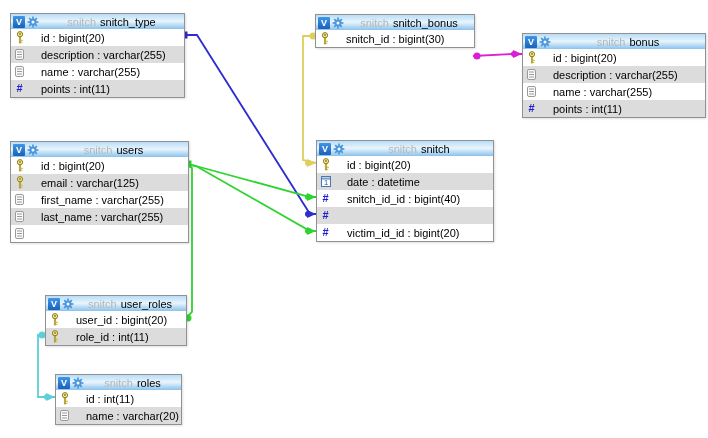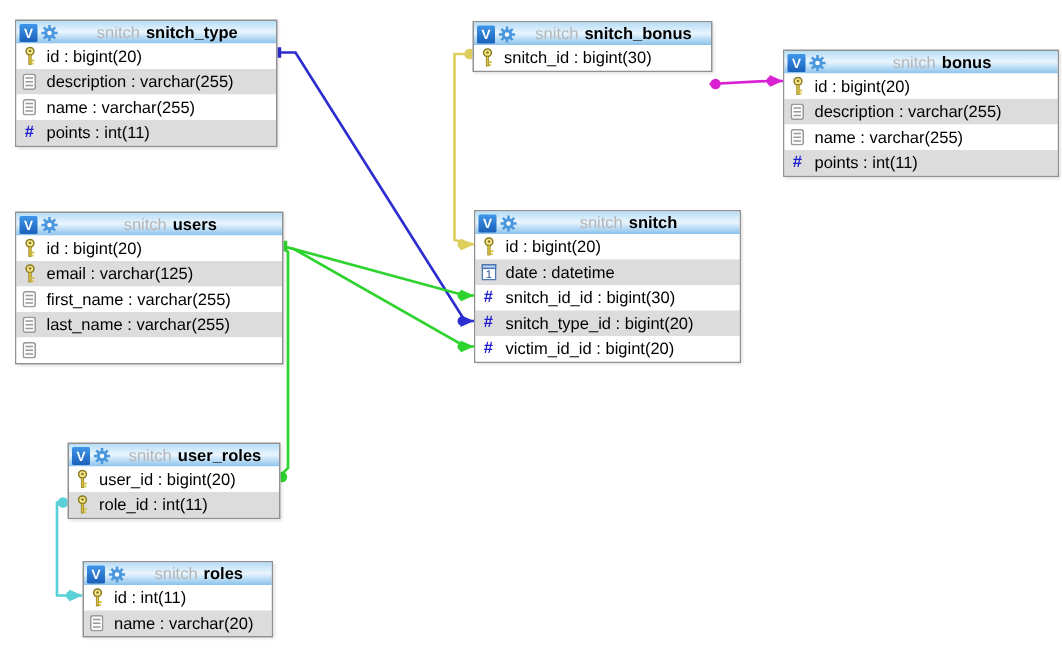--- a/index.html
+++ b/index.html
@@ -10,22 +10,22 @@
   .dtable{position:absolute;z-index:2;background:#fff;border:1px solid #919191;
           box-shadow:1px 1px 2px rgba(0,0,0,.12);font-size:11px;cursor:move;}
   .thead{height:15px;display:flex;align-items:center;gap:2px;padding:0 2px;
          background:linear-gradient(180deg,#b7ddf7 0%,#e9f5fd 48%,#8ac2ec 100%);}
   .vbtn{width:12px;height:12px;flex:0 0 12px;border-radius:1px;
         background:linear-gradient(180deg,#3f96e8,#1a61ba);
         color:#fff;font-size:9px;font-weight:bold;line-height:12px;text-align:center;cursor:pointer;}
   .gear{width:12px;height:12px;flex:0 0 12px;cursor:pointer;}
   .ttitle{flex:1;text-align:center;white-space:nowrap;overflow:hidden;line-height:14px;}
   .dbname{color:#b6b6b6;margin-right:4px;}
-  .tname{color:#000;font-weight:bold;}
-  .frow{height:17px;display:flex;align-items:center;gap:6px;padding:0 3px;
+  .tname{color:#000;font-weight:normal;}
+  .frow{height:17px;display:flex;align-items:center;gap:16px;padding:0 3px;
         white-space:nowrap;background:#fff;cursor:pointer;}
   .frow.alt{background:#dcdcdc;}
   .ficon{width:11px;flex:0 0 11px;display:flex;align-items:center;justify-content:center;}
   .hash{color:#1e1ed0;font-weight:bold;font-size:11px;line-height:11px;}
   .ftext{color:#000;}
 </style>
 </head>
 <body>
 
 <div class="canvas">
@@ -314,27 +314,26 @@
             <rect x="0.5" y="0.5" width="9" height="2.4" fill="#bcd2ee" stroke="#4a76b5"></rect>
             <text x="5" y="9" font-size="7.5" fill="#2a52a0" text-anchor="middle" font-family="Liberation Sans">1</text>
           </svg>
         </span>
         <span class="ftext">date : datetime</span>
       </div>
       <div class="frow">
         <span class="ficon">
           <span class="hash">#</span>
         </span>
-        <span class="ftext">snitch_id_id : bigint(30)</span>
+        <span class="ftext">snitch_id_id : bigint(40)</span>
       </div>
       <div class="frow alt">
         <span class="ficon">
           <span class="hash">#</span>
         </span>
-        <span class="ftext">snitch_type_id : bigint(20)</span>
       </div>
       <div class="frow">
         <span class="ficon">
           <span class="hash">#</span>
         </span>
         <span class="ftext">victim_id_id : bigint(20)</span>
       </div>
     </div>
     <div class="dtable" style="left: 45px; top: 295px; width: 140px;">
       <div class="thead">

